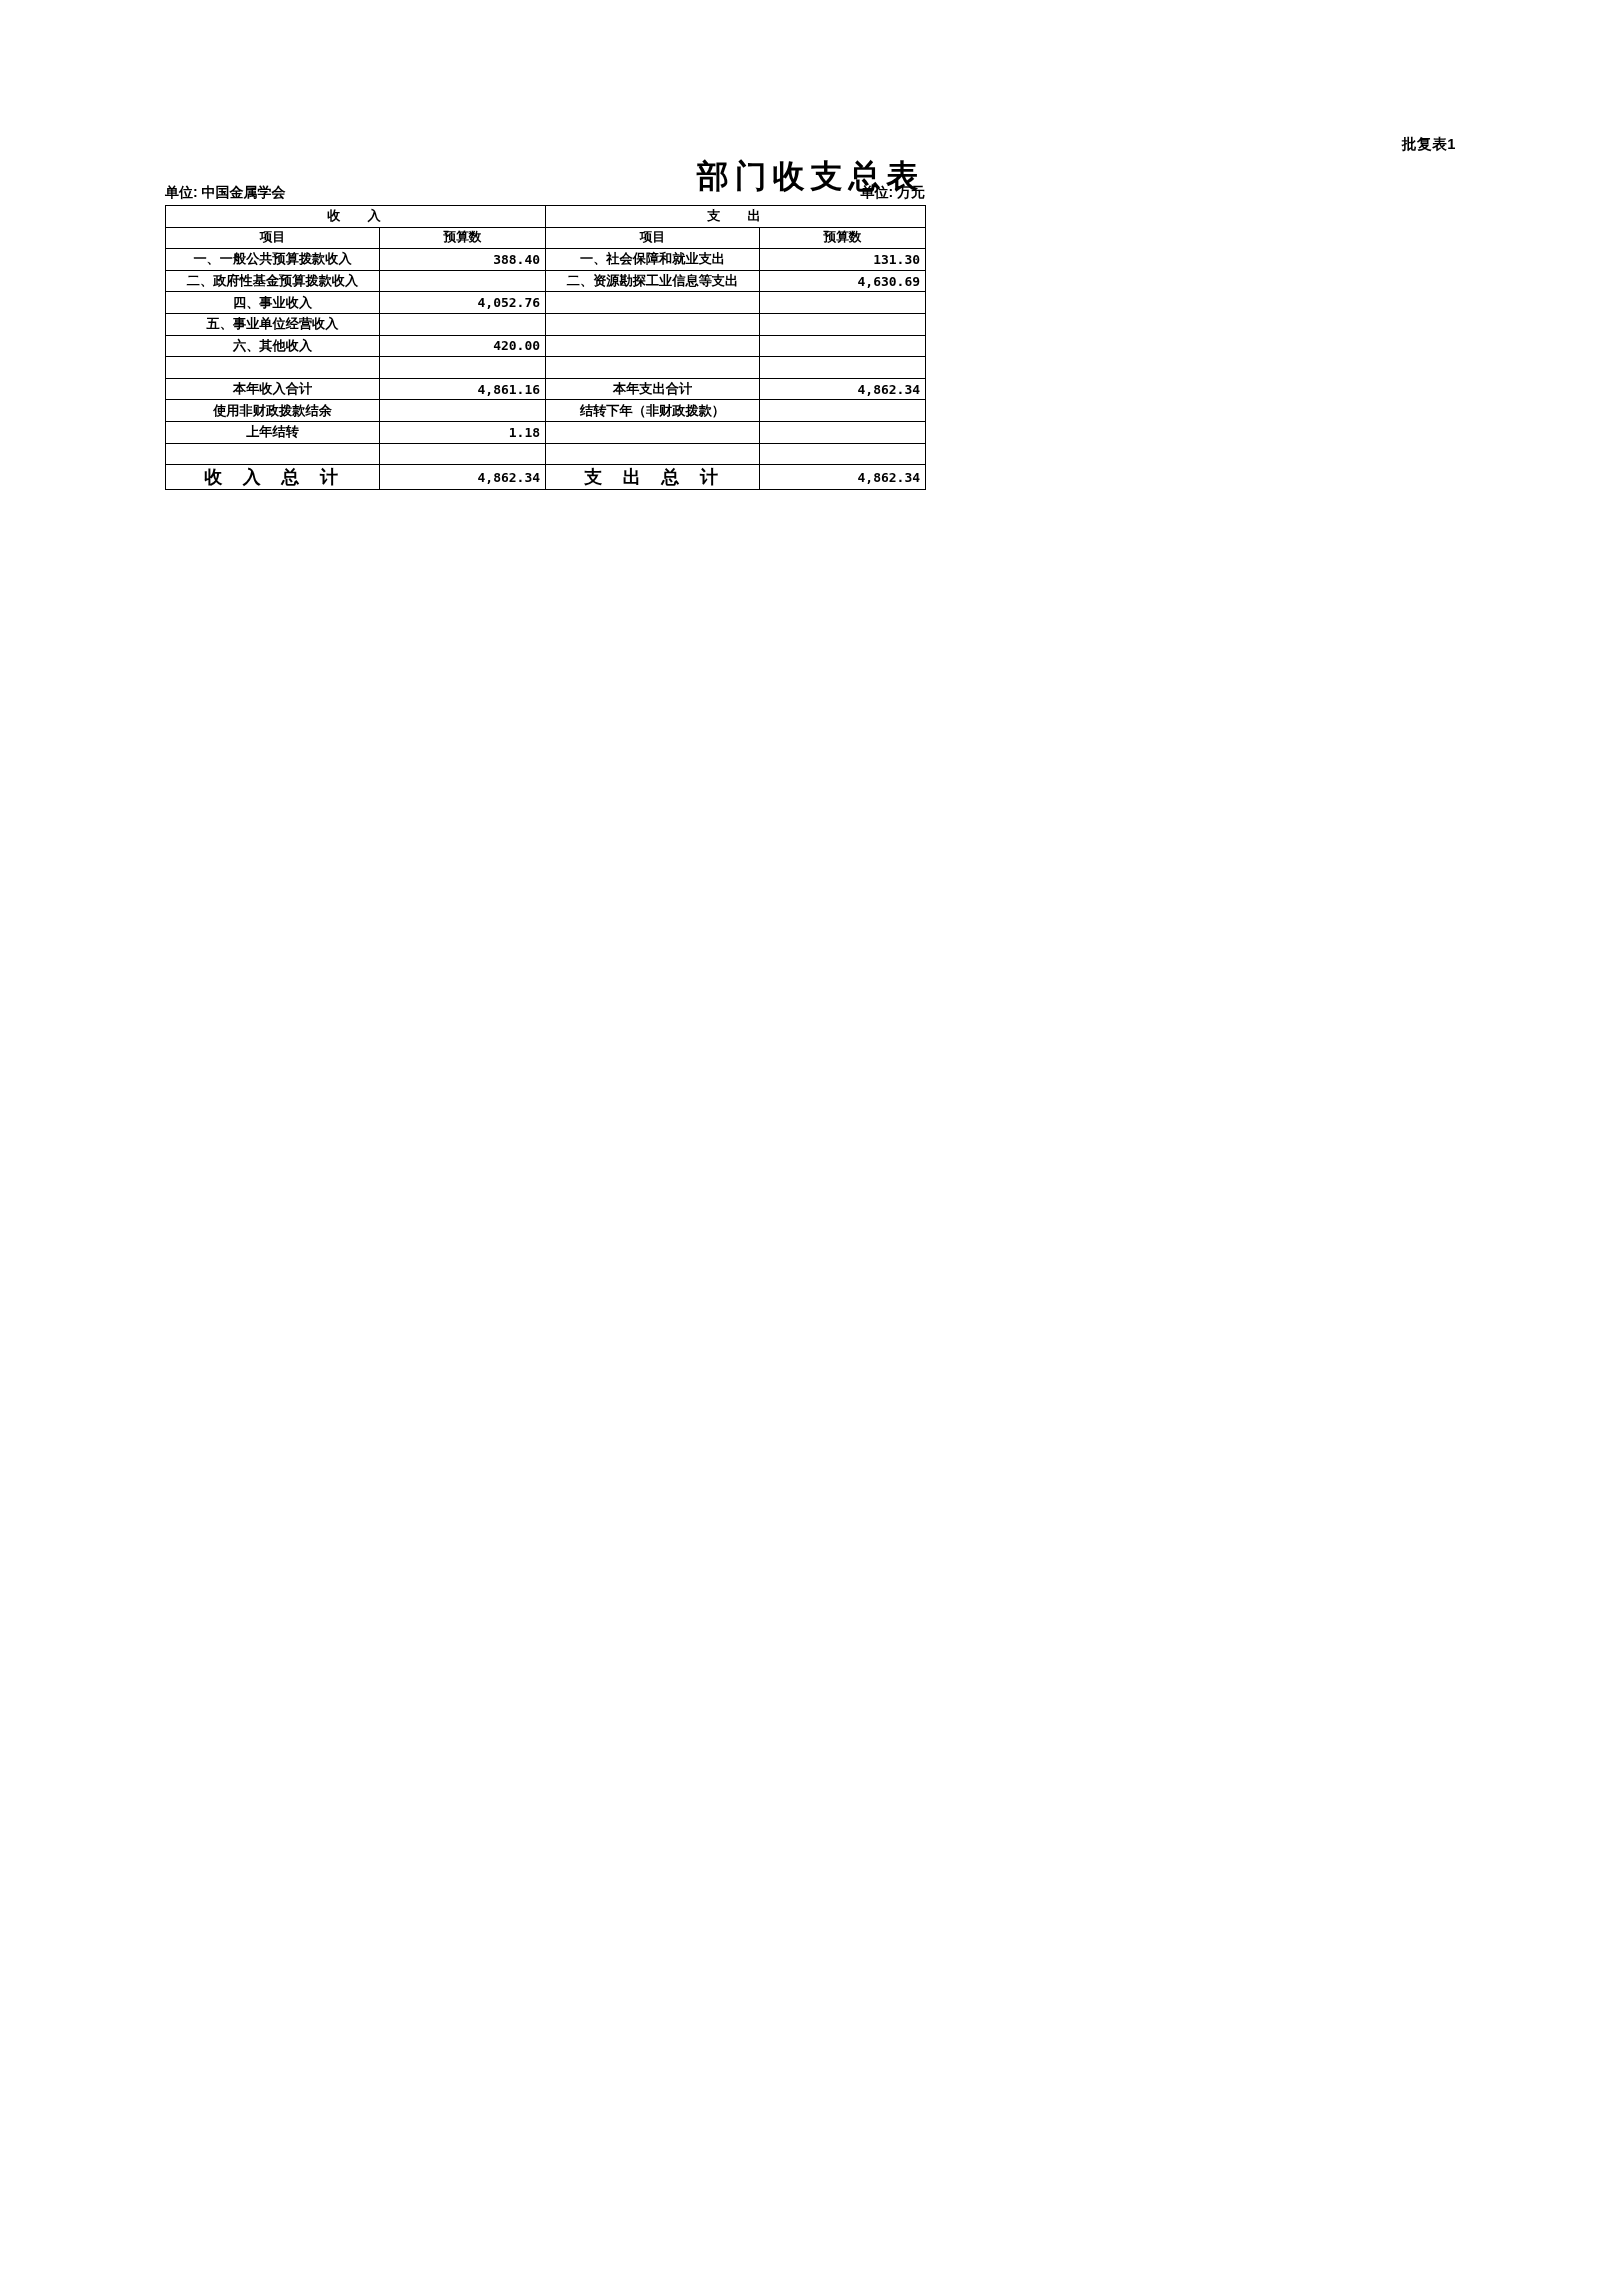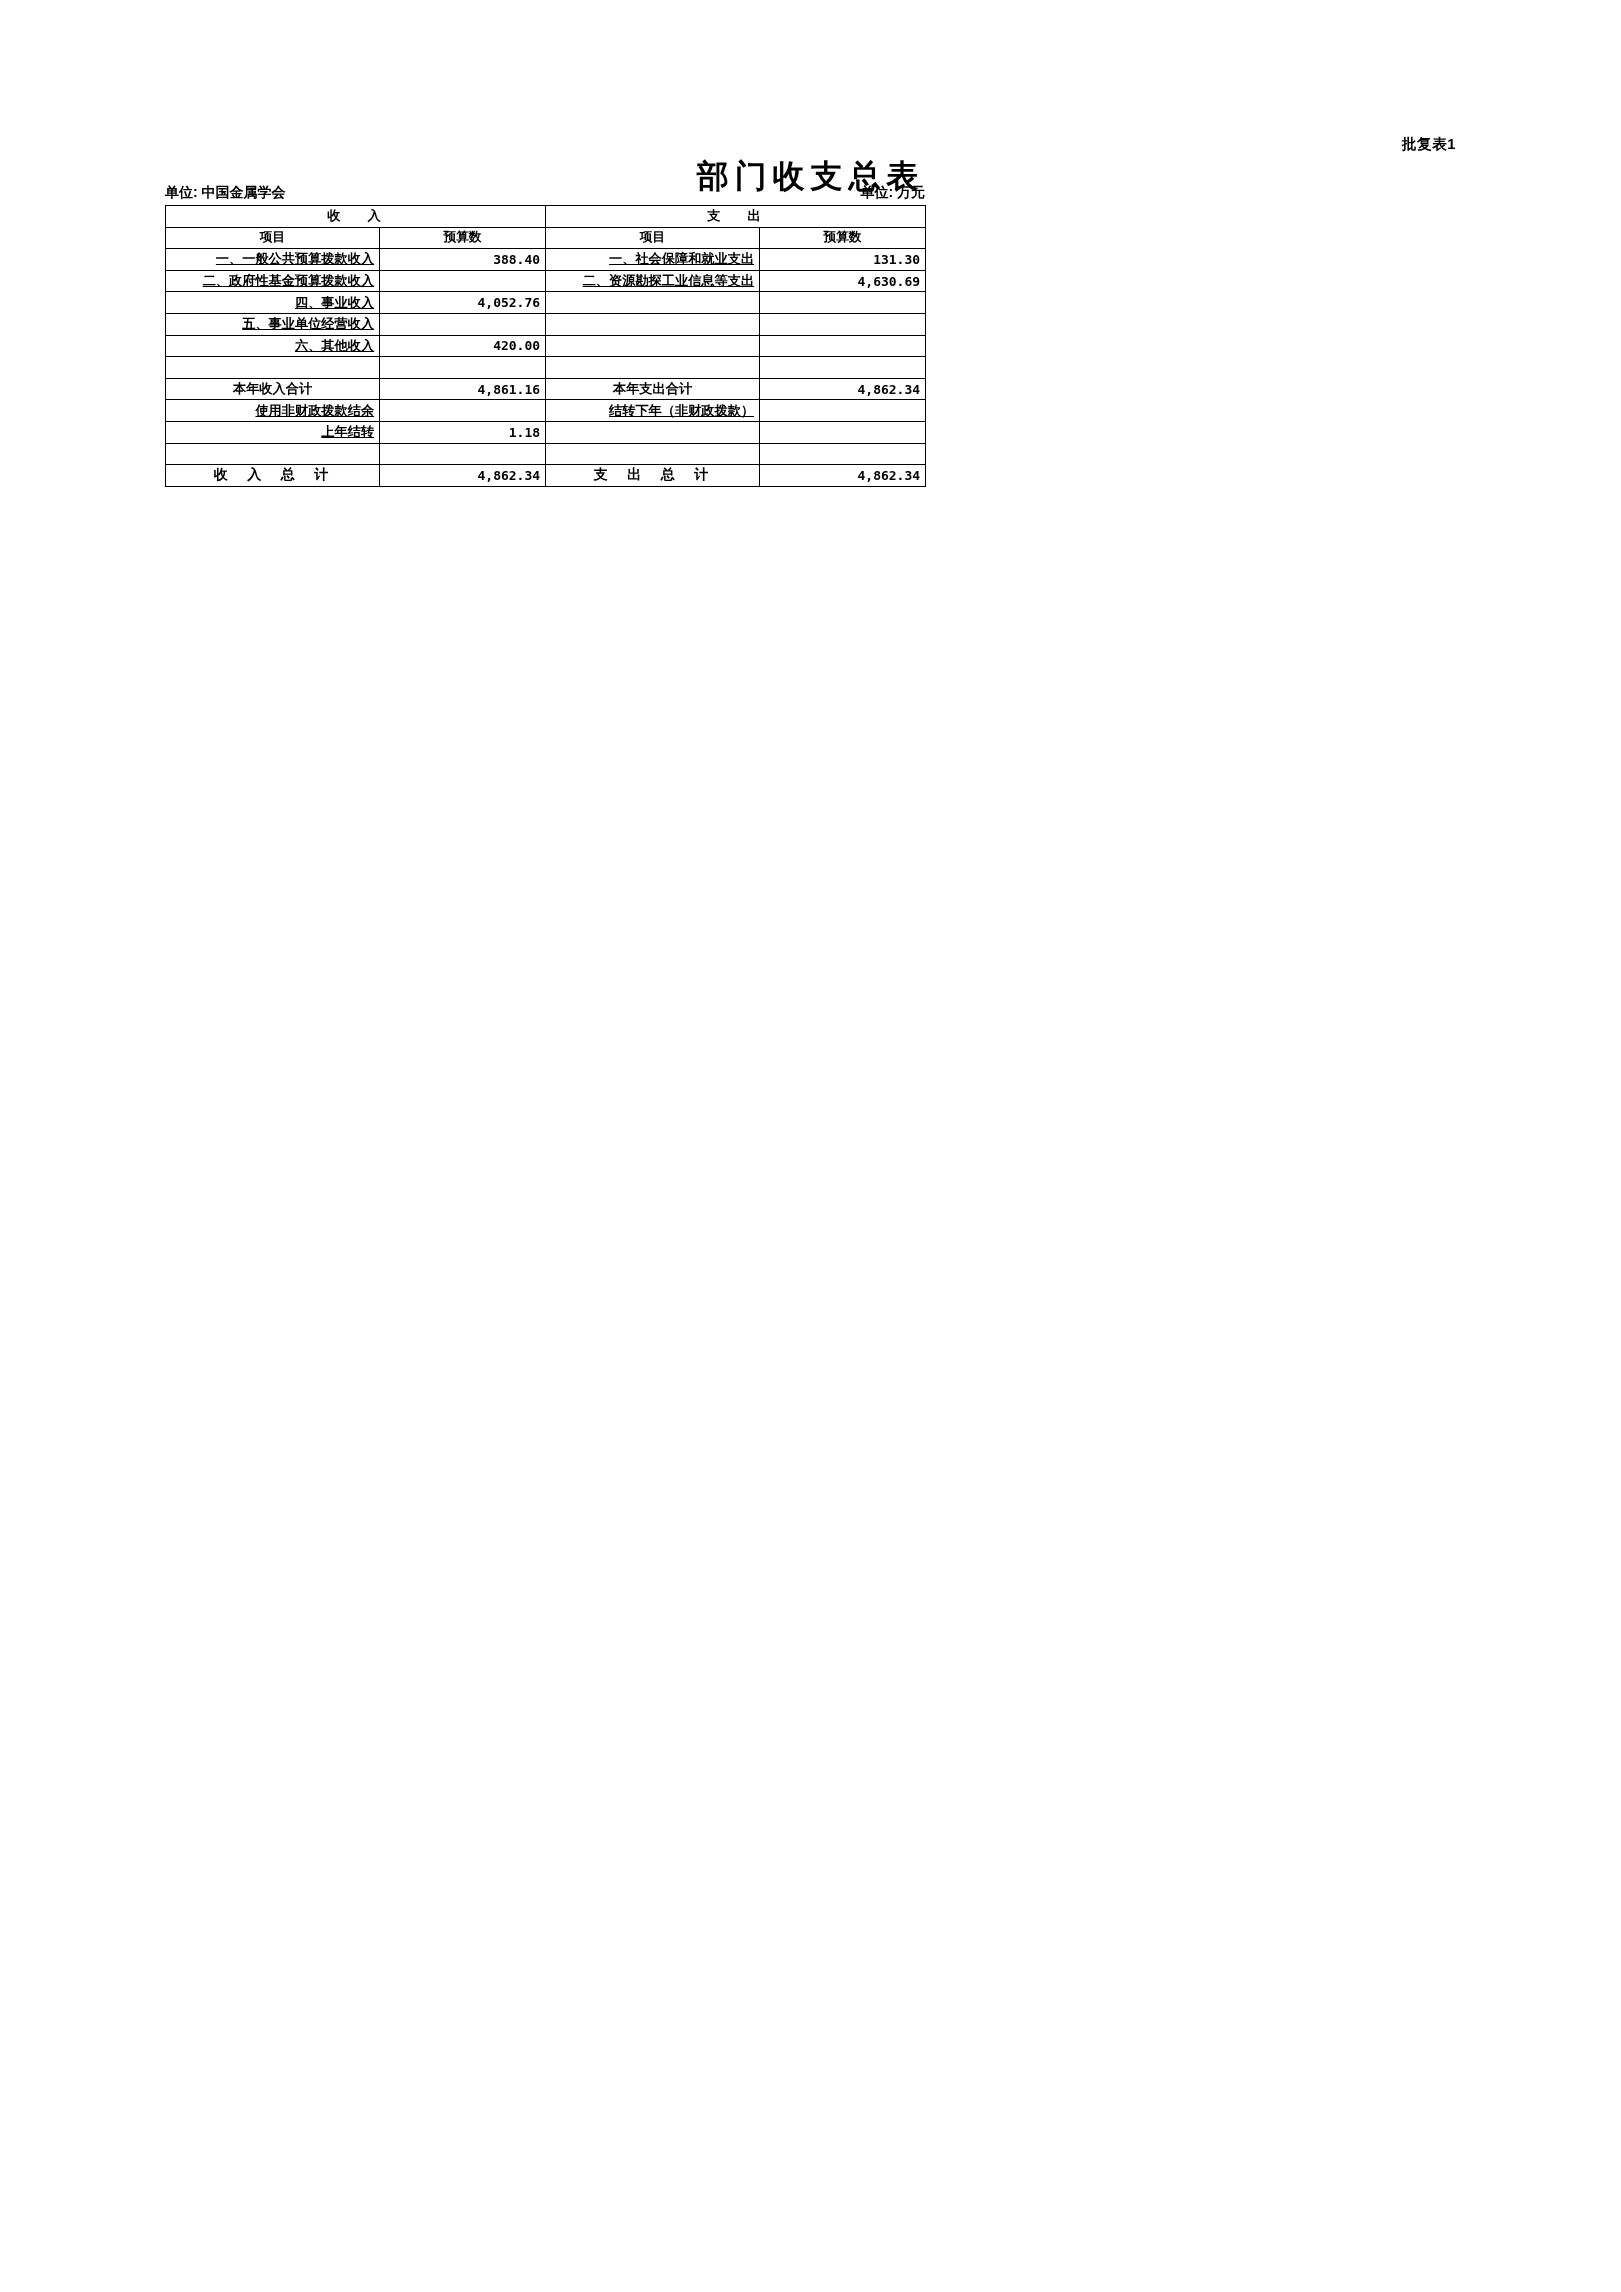--- a/index.html
+++ b/index.html
@@ -81,33 +81,32 @@
     font-size: 12.7px;
   }
   .num {
     text-align: right;
     font-family: "DejaVu Sans Mono", monospace;
     font-size: 13px;
     font-weight: normal;
     letter-spacing: 0px;
   }
   .lbl {
-    text-align: right;
-    font-size: 13.2px;
-    text-decoration: underline;
+    text-align: center;
+    font-size: 13.2px;
   }
   .center-lbl {
     text-align: center;
     font-size: 13.2px;
   }
   .total-lbl {
     text-align: center;
     letter-spacing: 7.8px;
     padding-left: 9.8px !important;
-    font-size: 14px;
+    font-size: 18px;
   }
 </style>
 </head>
 <body>
 
 <div class="page">
 
   <div class="form-code">批复表1</div>
 
   <div class="doc-title">部门收支总表</div>

